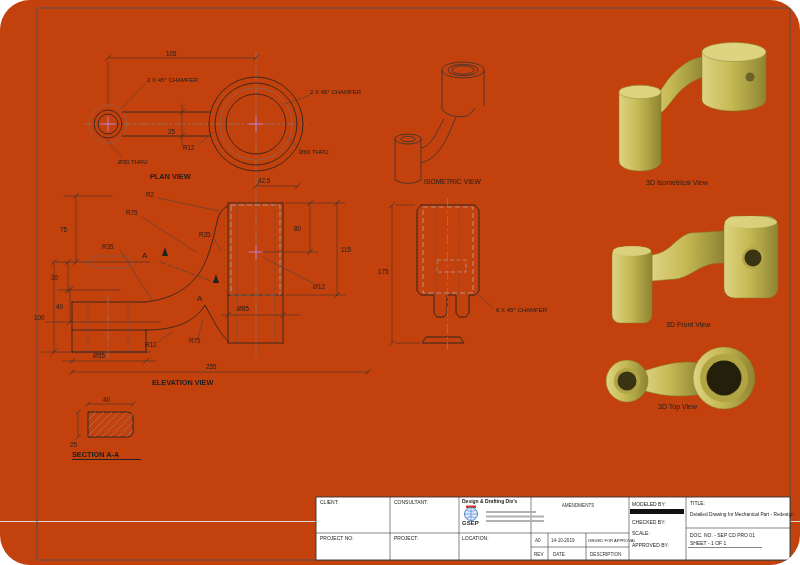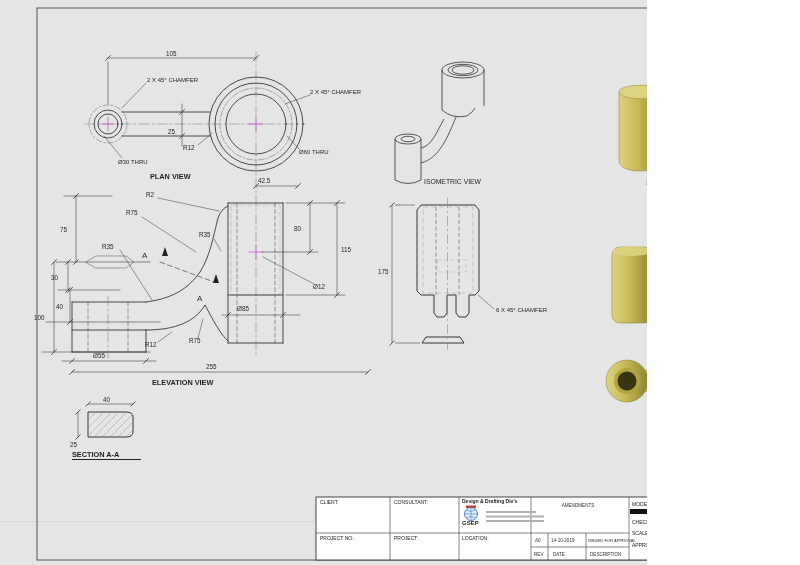--- a/index.html
+++ b/index.html
@@ -1,17 +1,17 @@
 <!DOCTYPE html>
 <html style="--line: #2b2b2b; --phantom: #b8b8b8; --center: #c878c8; --part: #c6ba55; --part-light: #ddd381; --part-dark: #8e8431; --hole: #3b3414; --logo-blue: #1c56a8;"><head>
 <meta charset="utf-8">
 <style>
   html,body{margin:0;padding:0;background:#ffffff;}
-  .sheet{position:relative;width:647px;height:565px;background:#e5e5e5;overflow:hidden;
-         font-family:"Liberation Sans",sans-serif;}
+  .sheet{position:relative;width:800px;height:565px;background:#c2410c;overflow:hidden;
+         font-family:"Liberation Sans",sans-serif;border-radius:30px;}
   svg{position:absolute;left:0;top:0;}
   svg text{font-family:"Liberation Sans",sans-serif;fill:#1f1f1f;}
   .dim{font-size:6.3px;}
   .vtitle{font-size:7.3px;font-weight:bold;}
   .tb{font-size:5px;fill:#222;}
   .tbs{font-size:4.6px;fill:#333;}
 </style>
 </head>
 <body>
 

